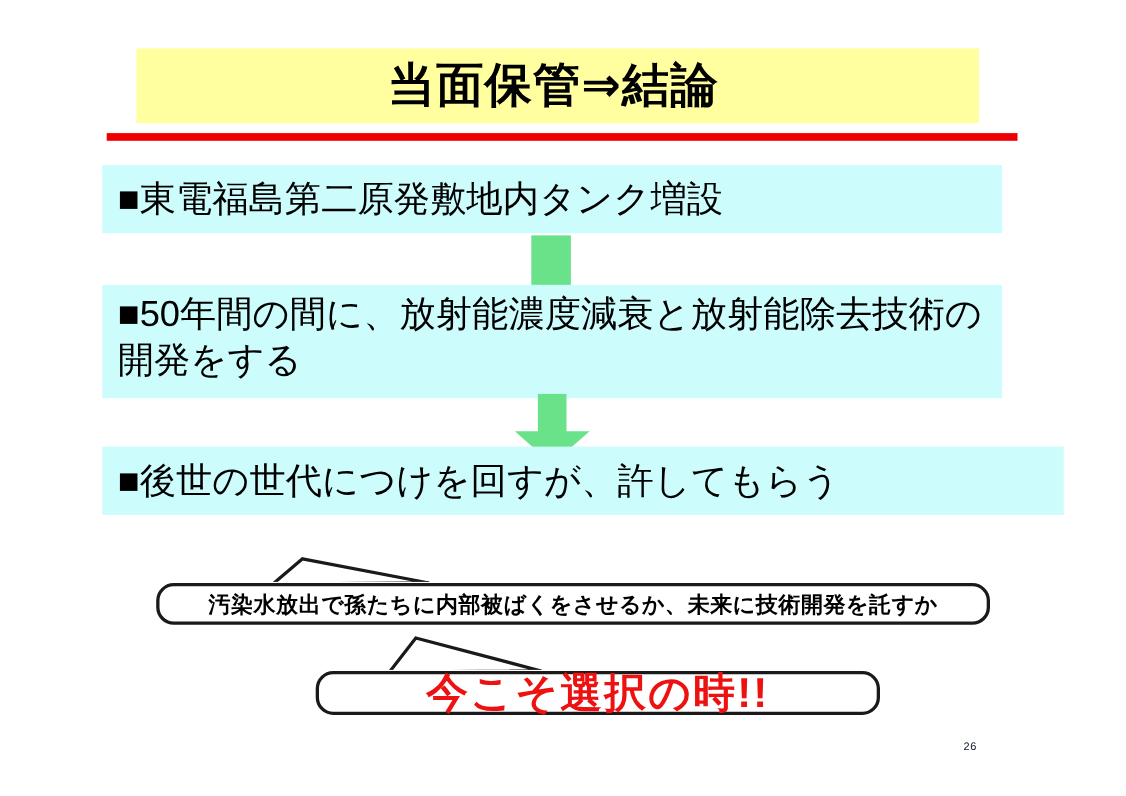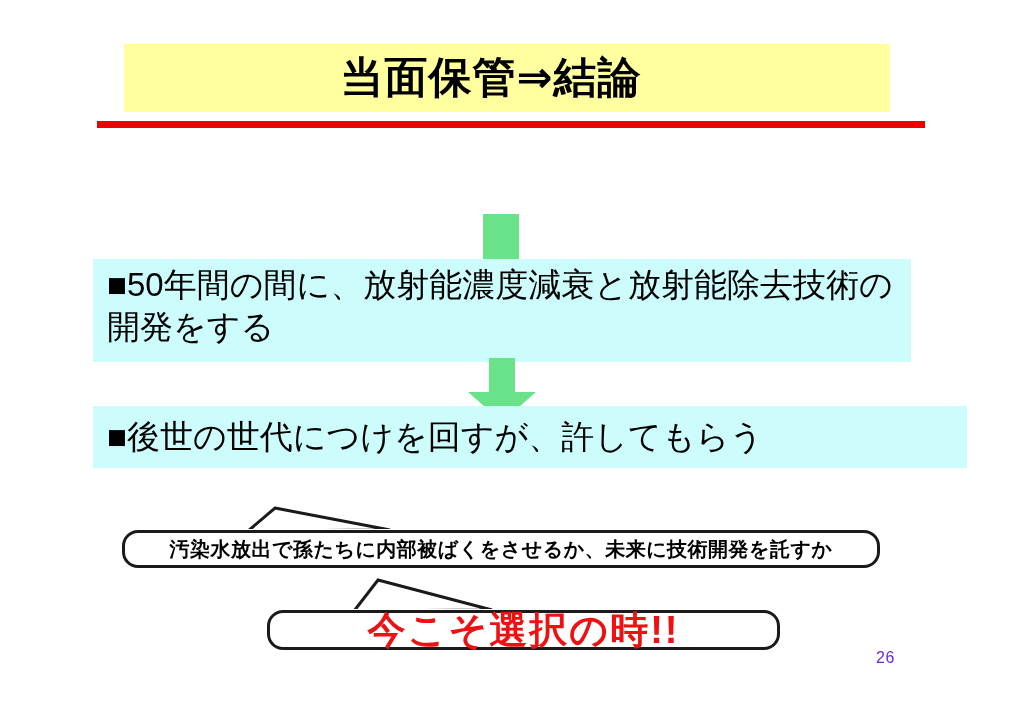--- a/index.html
+++ b/index.html
@@ -24,21 +24,21 @@
   .title-band {
     position: absolute;
     left: 124px;
     top: 44px;
     width: 766px;
     height: 68px;
     background: #ffffa0;
   }
   .title-text {
     position: absolute;
-    left: 108px;
+    left: 120px;
     top: 44px;
     width: 766px;
     height: 68px;
     display: flex;
     align-items: center;
     justify-content: center;
     font-size: 43px;
     font-weight: bold;
     color: #000000;
     letter-spacing: 1px;
@@ -99,20 +99,21 @@
   .callout-body {
     position: absolute;
     box-sizing: border-box;
     border: 3px solid #1a1a1a;
     border-radius: 16px;
     background: #ffffff;
     display: flex;
     align-items: center;
     justify-content: center;
     white-space: nowrap;
+    margin-left: 20px;
   }
   #callout-1 .callout-body {
     left: 122px;
     top: 530px;
     width: 758px;
     height: 38px;
     font-size: 20px;
     font-weight: bold;
     color: #000000;
     letter-spacing: 0.5px;
@@ -131,35 +132,38 @@
     position: absolute;
     overflow: visible;
   }
   #tail-1 { left: 230px; top: 500px; width: 180px; height: 40px; }
   #tail-2 { left: 340px; top: 576px; width: 170px; height: 44px; }
 
   
   .page-number {
     position: absolute;
     left: 876px;
-    top: 649px;
-    font-size: 16px;
-    color: #6d28d9;
+    top: 674px;
+    font-size: 10px;
+    color: #0f172a;
     letter-spacing: 0.5px;
   }
 </style>
 </head>
 <body>
 
 <div id="slide">
 
   <div class="title-band"></div>
   <div class="title-text">当面保管⇒結論</div>
   <div class="title-rule"></div>
 
+  <div class="bullet-box" id="bullet-1">
+    <span class="bullet-text">■東電福島第二原発敷地内タンク増設</span>
+  </div>
 
   <div class="conn-bar" id="connector-1"></div>
 
   <div class="bullet-box" id="bullet-2">
     <span class="bullet-text">■50年間の間に、放射能濃度減衰と放射能除去技術の開発をする</span>
   </div>
 
   <svg id="connector-2" viewBox="0 0 78 64" xmlns="http://www.w3.org/2000/svg">
     <polygon points="26,0 52,0 52,34 73,34 39,64 5,34 26,34" fill="#69E28A"></polygon>
   </svg>

